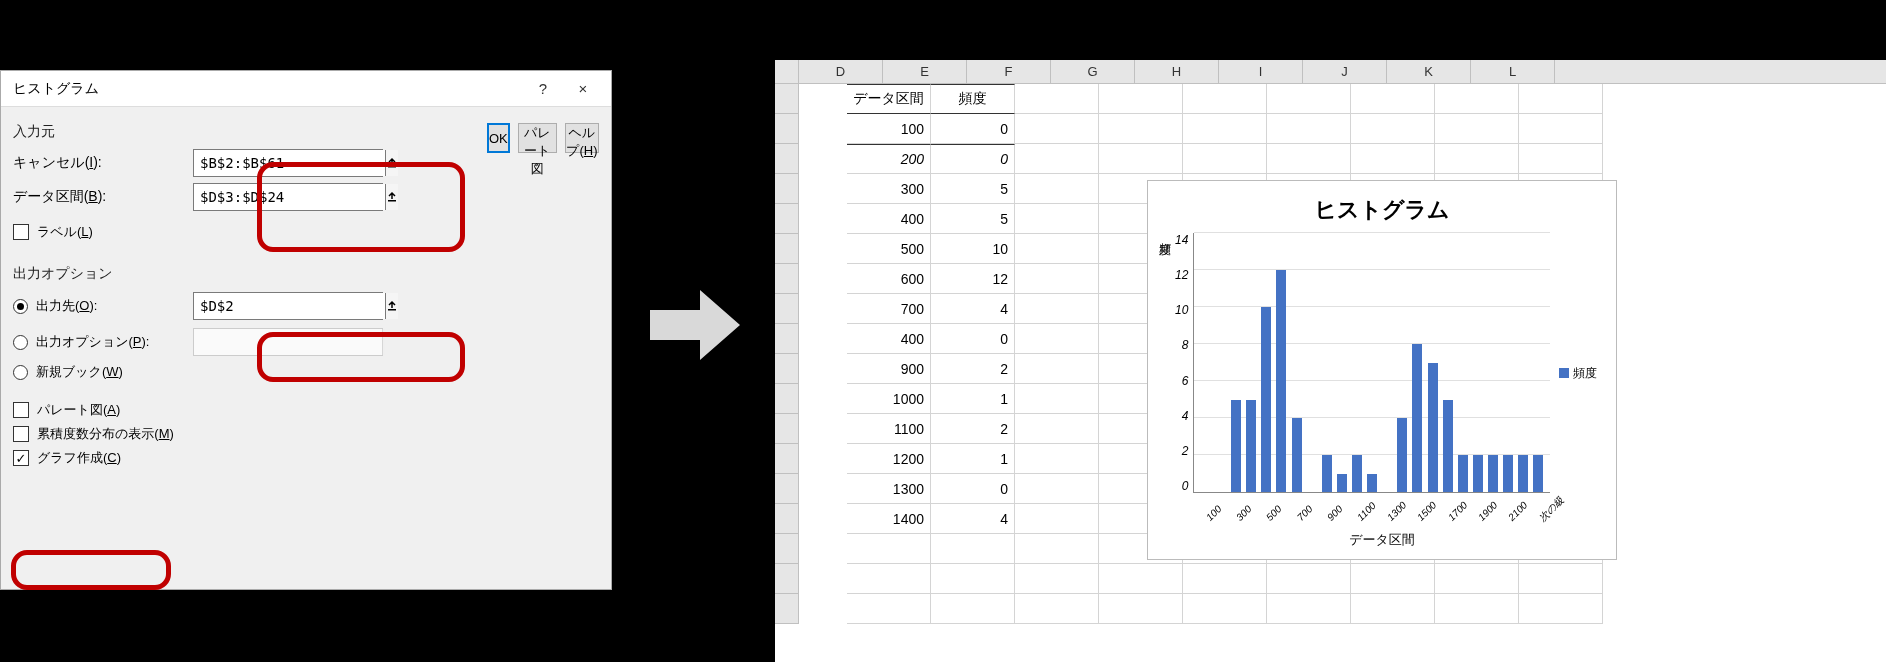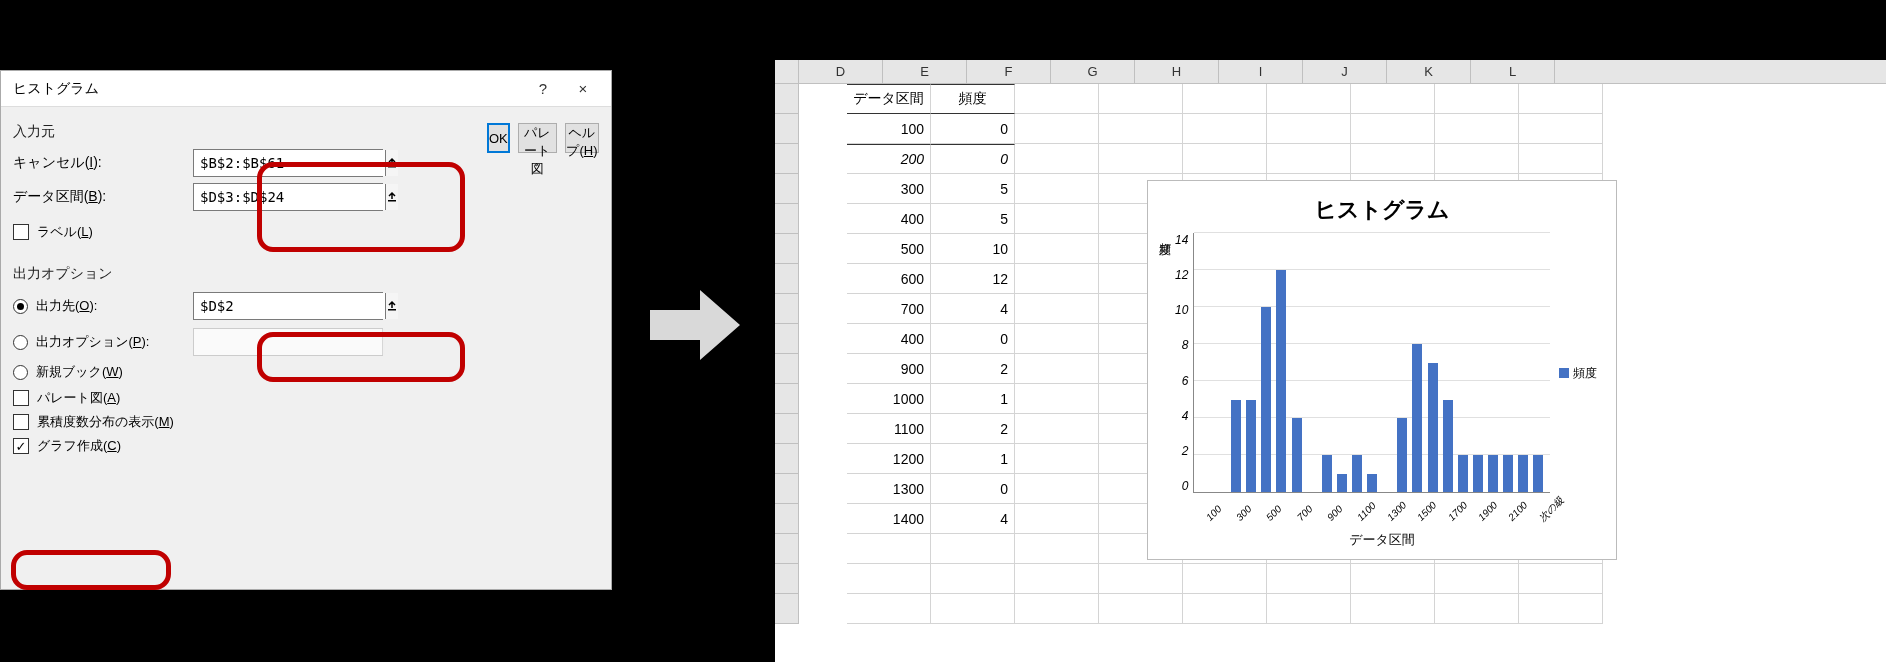--- a/index.html
+++ b/index.html
@@ -136,21 +136,21 @@
             <span><span>出力オプション(</span><span class="u">P</span><span>):</span></span>
           </div>
           <div class="fld-input-wrap" style="border-color:#ccc">
               <input class="fld-input" disabled="" style="">
             </div>
         </div>
         <div class="radio-row">
           <div class="radio-dot"></div>
           <span><span>新規ブック(</span><span class="u">W</span><span>)</span></span>
         </div>
-        <div class="chk-row" style="margin-top:8px">
+        <div class="chk-row" style="margin-top:20px">
           <div class="chk-box"></div>
           <span><span>パレート図(</span><span class="u">A</span><span>)</span></span>
         </div>
         <div class="chk-row">
           <div class="chk-box"></div>
           <span><span>累積度数分布の表示(</span><span class="u">M</span><span>)</span></span>
         </div>
         <div class="chk-row">
           <div class="chk-box checked"></div>
           <span><span>グラフ作成(</span><span class="u">C</span><span>)</span></span>

